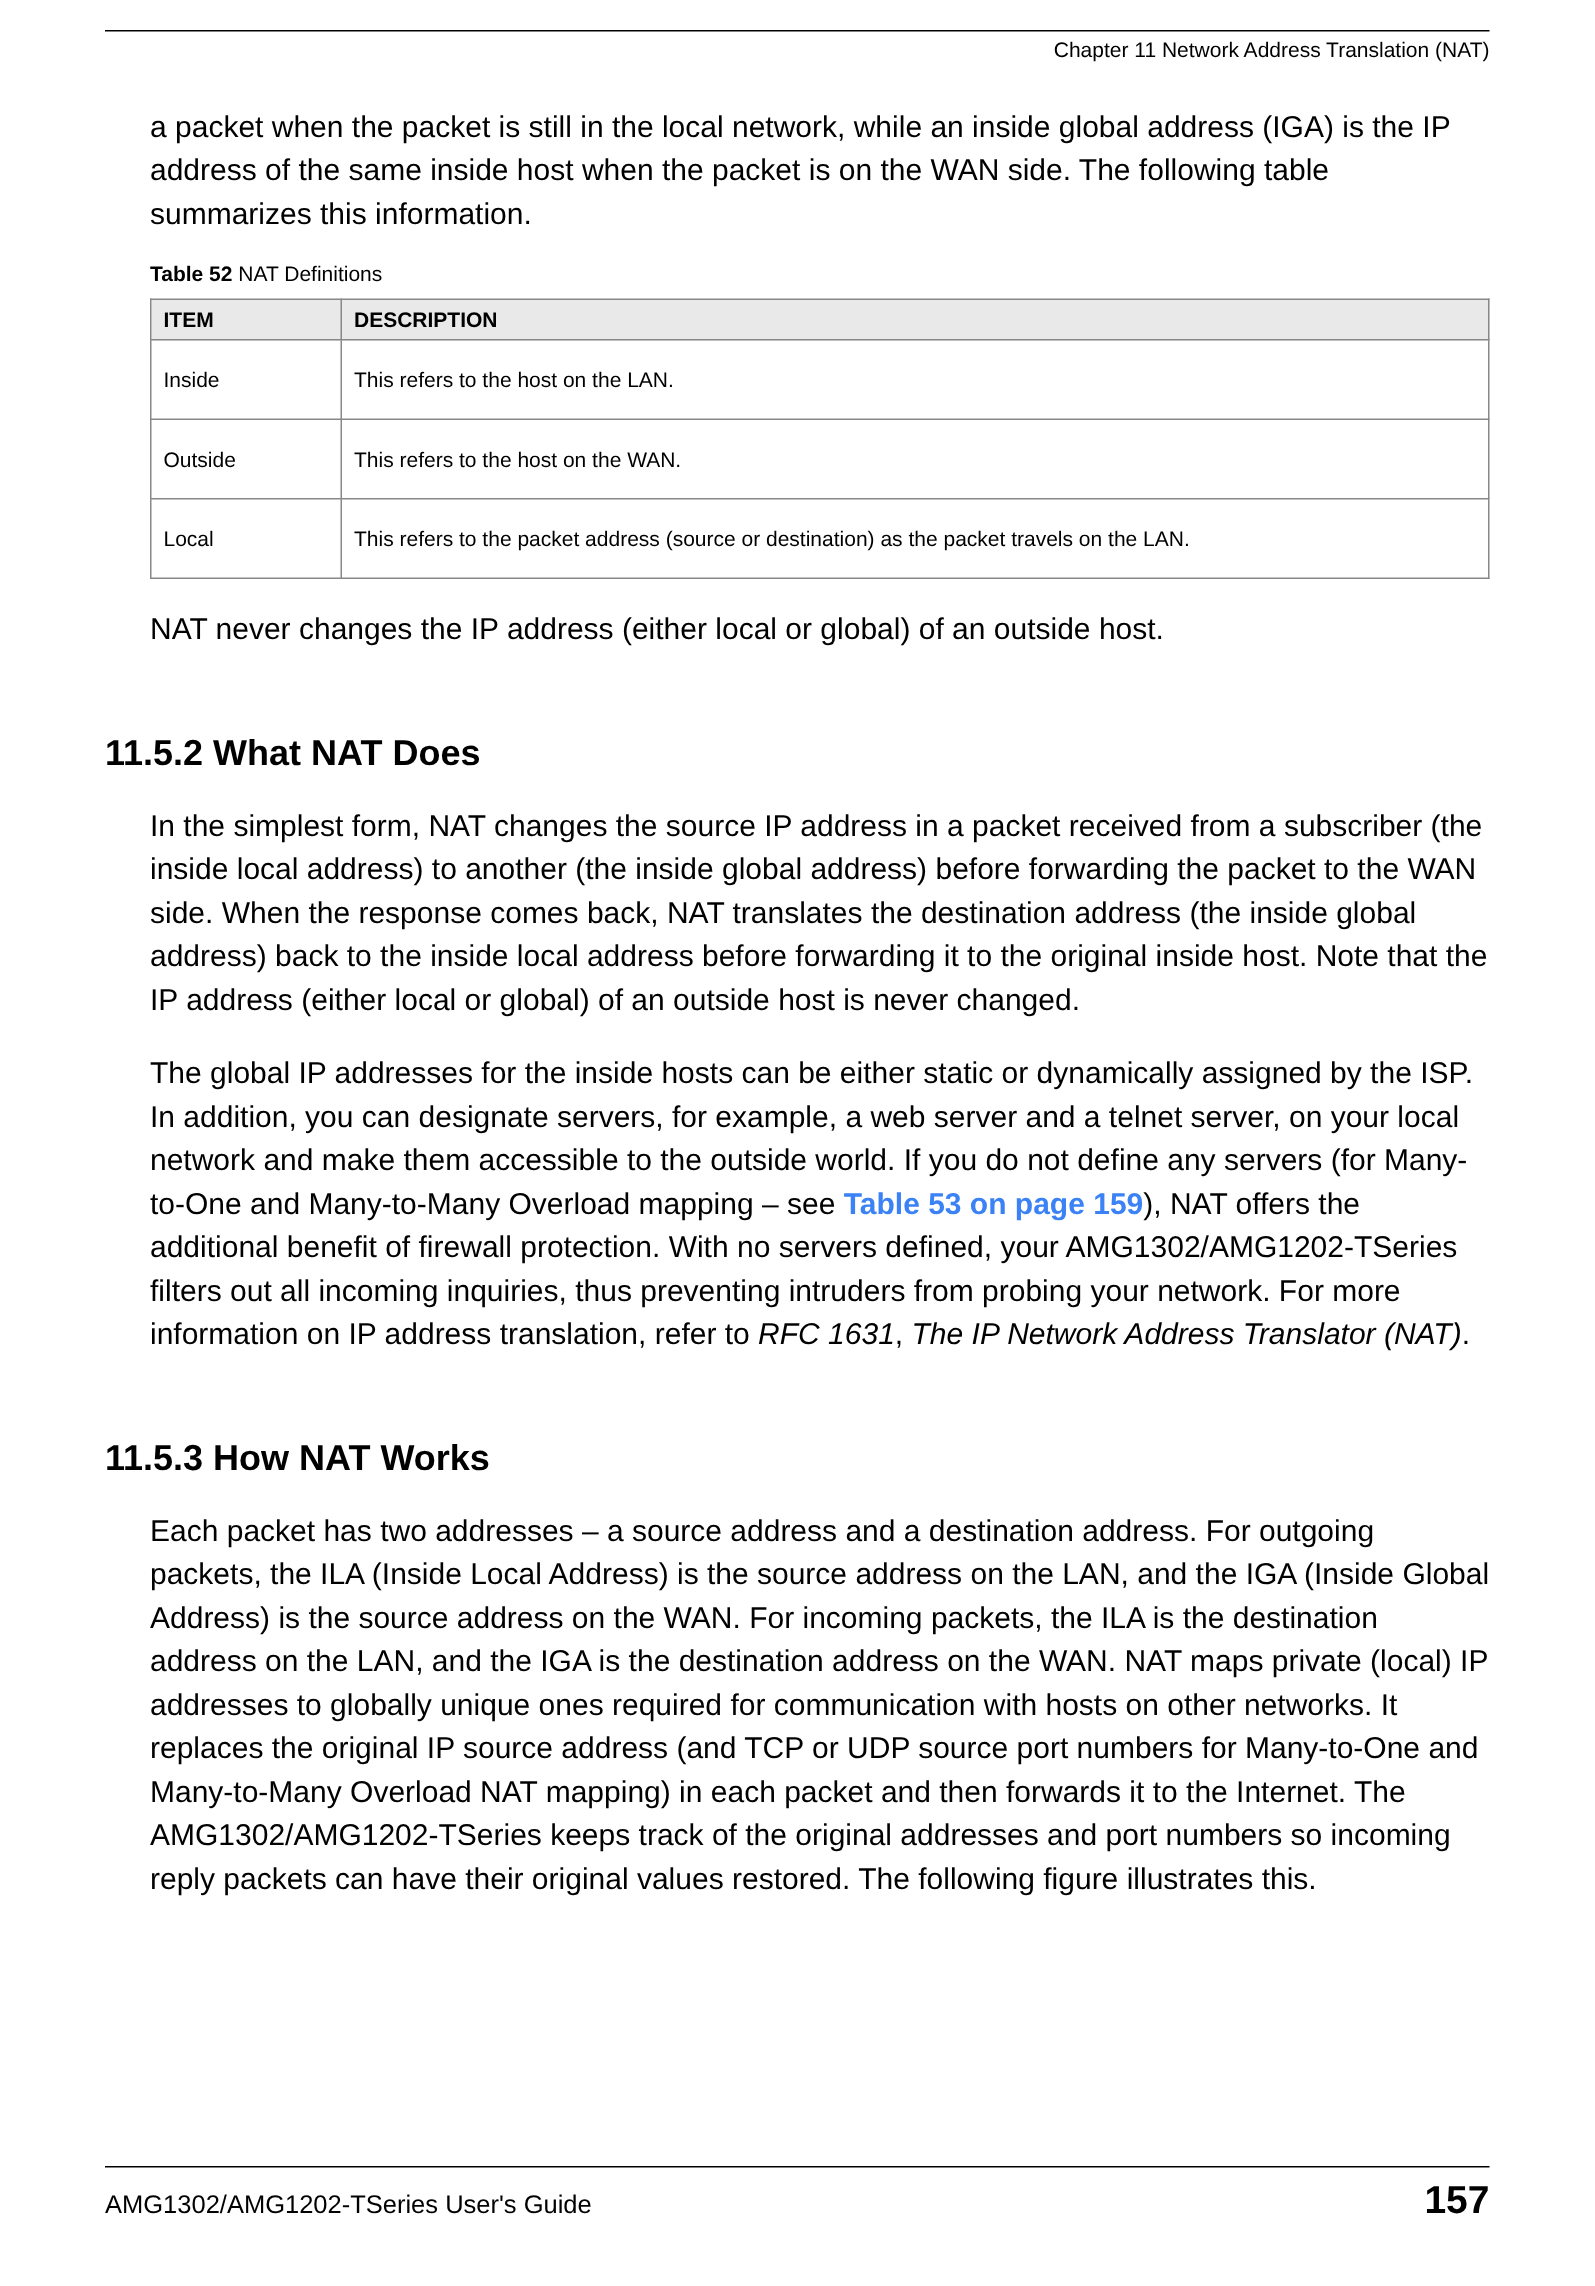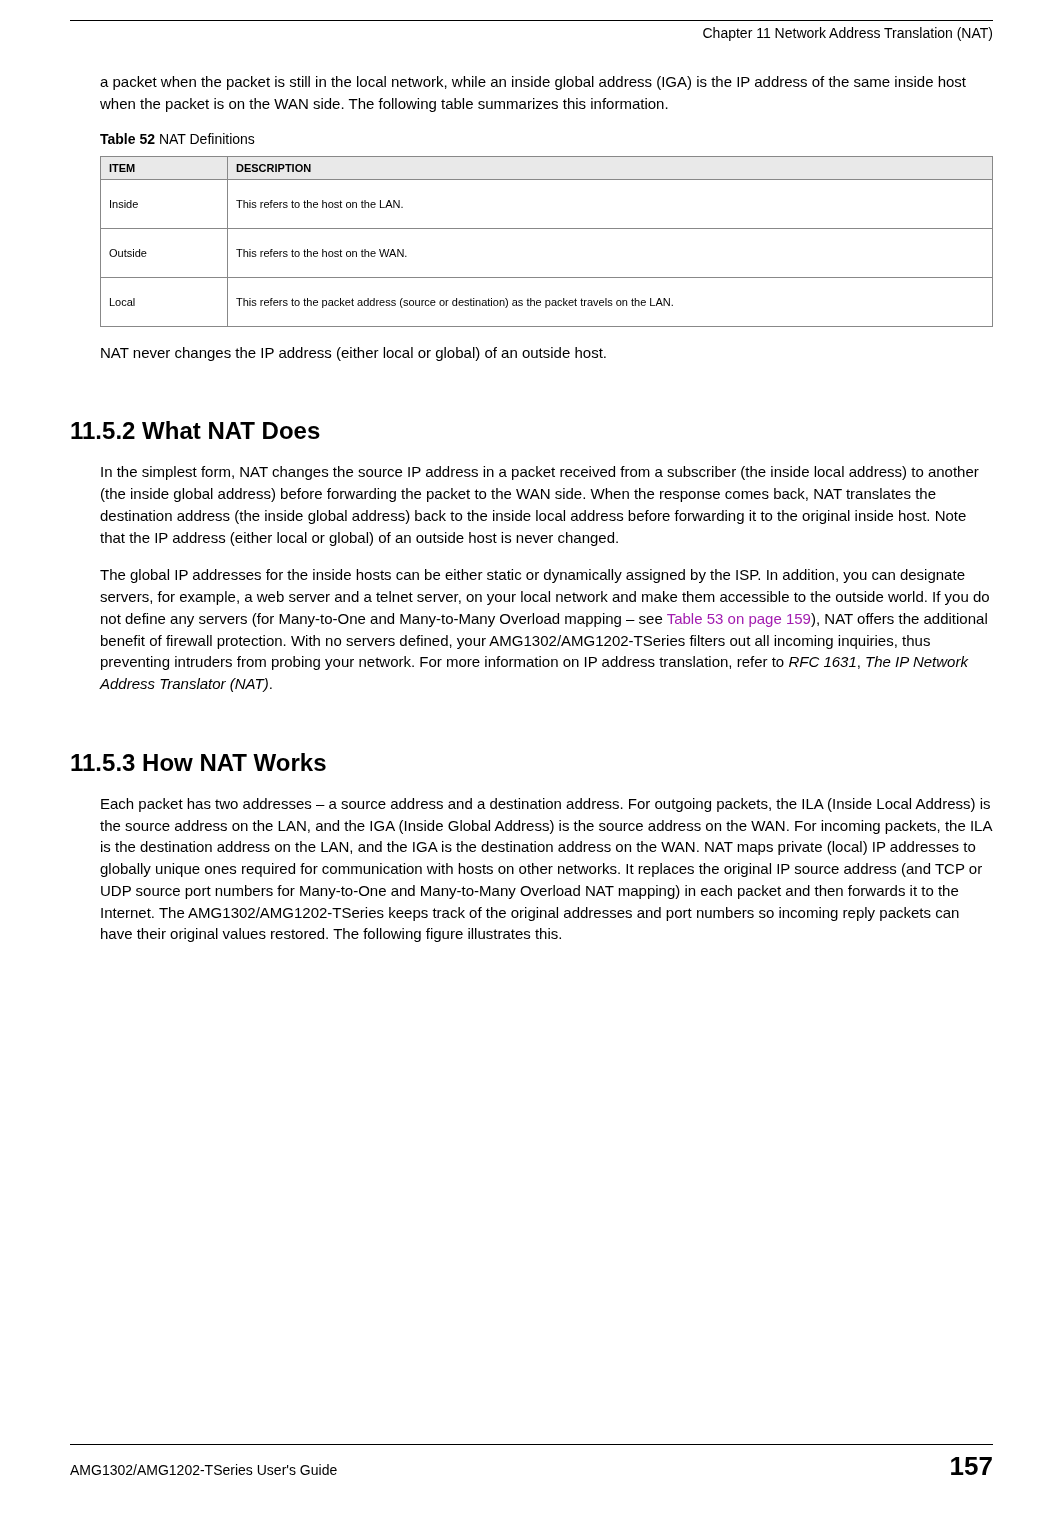--- a/index.html
+++ b/index.html
@@ -23,36 +23,36 @@
     }
     .running-header {
       text-align: right;
       font-size: 14px;
       margin-bottom: 30px;
     }
     .body-content {
       margin-left: 30px;
     }
     .body-text {
-      font-size: 15px;
+      font-size: 20px;
       line-height: 1.45;
       margin-bottom: 16px;
       text-align: left;
     }
     .table-caption {
       font-size: 14px;
       margin-bottom: 9px;
     }
     .table-caption .bold {
       font-weight: bold;
     }
     table.nat-defs {
       border-collapse: collapse;
       width: 100%;
-      font-size: 11px;
+      font-size: 14px;
       margin-bottom: 14px;
     }
     table.nat-defs th {
       background: #e9e9e9;
       text-align: left;
       font-weight: bold;
       padding: 5px 8px;
       border: 1px solid #888;
     }
     table.nat-defs td {
@@ -63,42 +63,43 @@
     table.nat-defs th:first-child {
       width: 110px;
     }
     h2.section {
       font-family: Arial, sans-serif;
       font-size: 24px;
       font-weight: bold;
       margin: 54px 0 16px 0;
     }
     .link-text {
-      color: #a21caf;
+      color: #3b82f6;
+      font-weight: bold;
     }
     .italic {
       font-style: italic;
     }
     .footer {
       position: absolute;
       bottom: 42px;
       left: 70px;
       right: 70px;
     }
     .footer-line {
       border-top: 1px solid #000;
       margin-bottom: 6px;
     }
     .footer-row {
       display: flex;
       justify-content: space-between;
       align-items: baseline;
     }
     .footer-left {
-      font-size: 14px;
+      font-size: 17px;
     }
     .footer-right {
       font-family: Arial, sans-serif;
       font-size: 26px;
       font-weight: bold;
     }
   </style>
 </head>
 <body>
 

